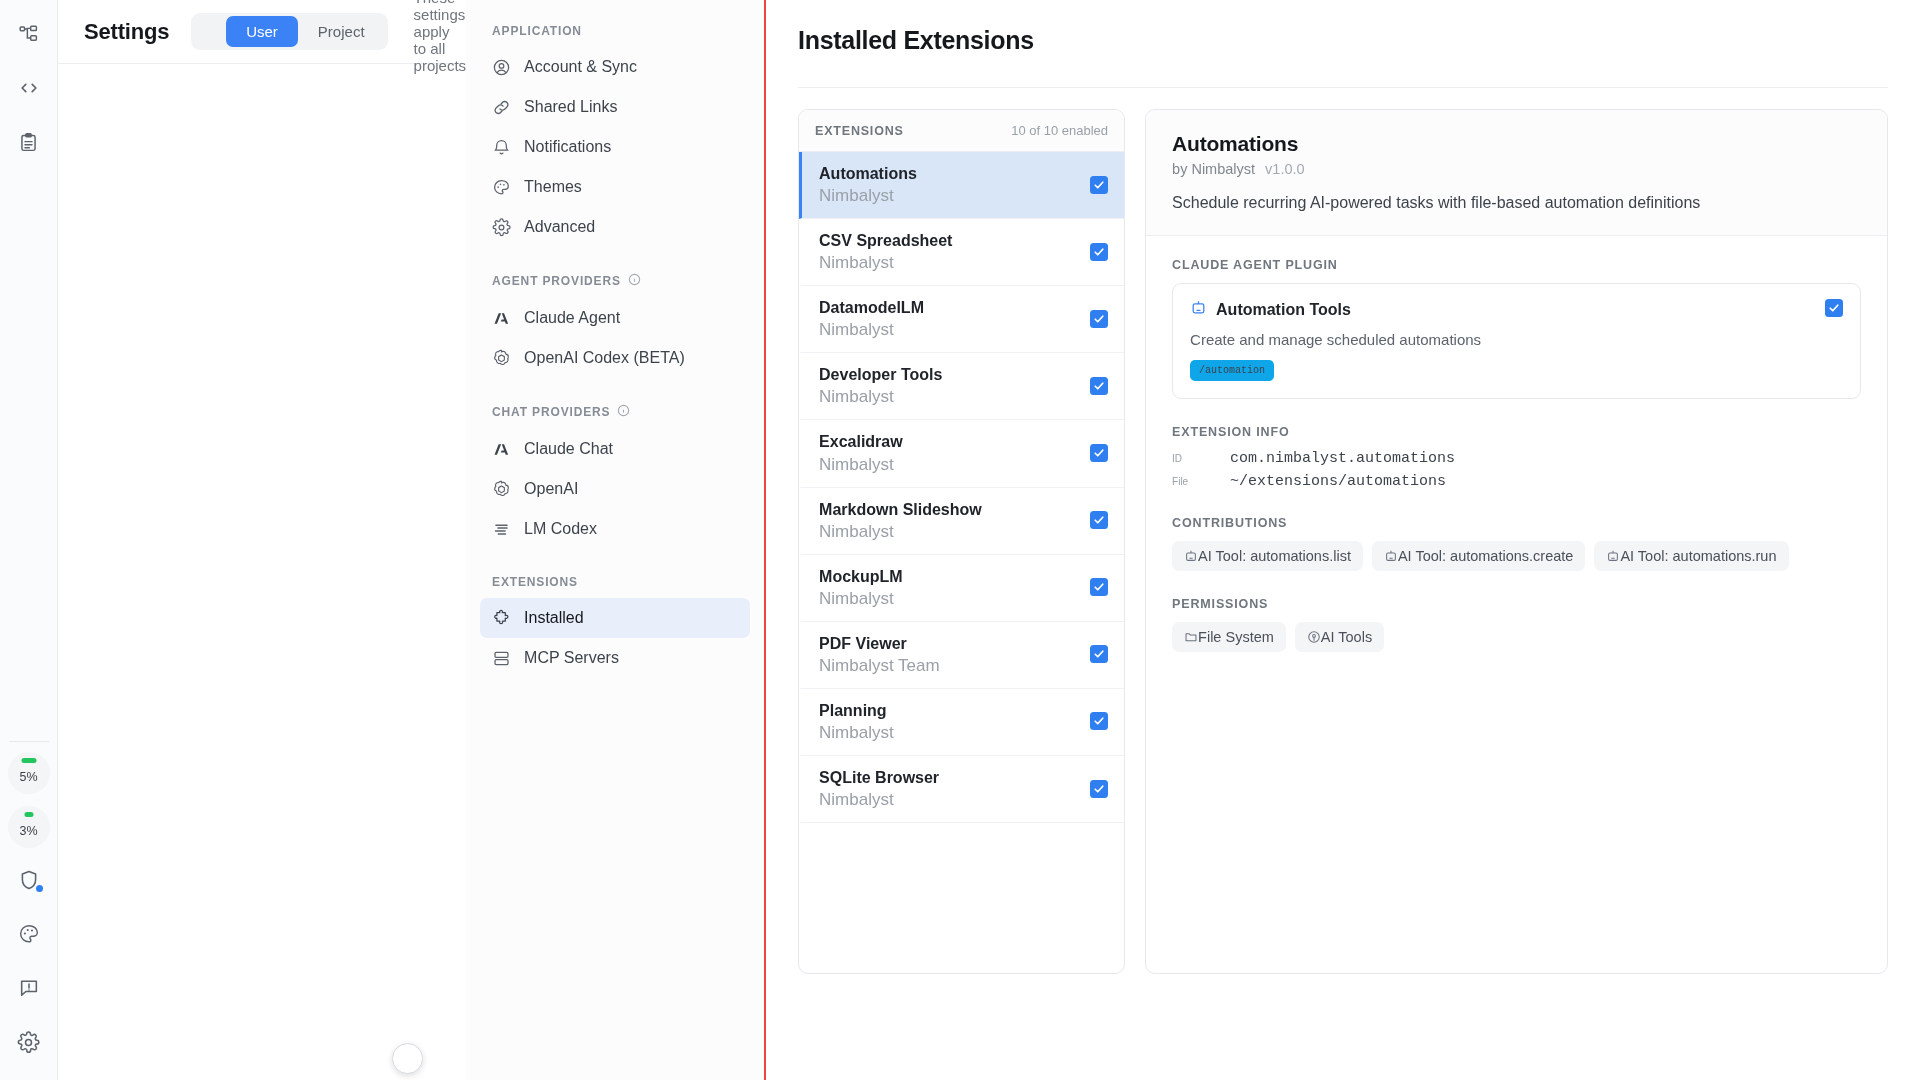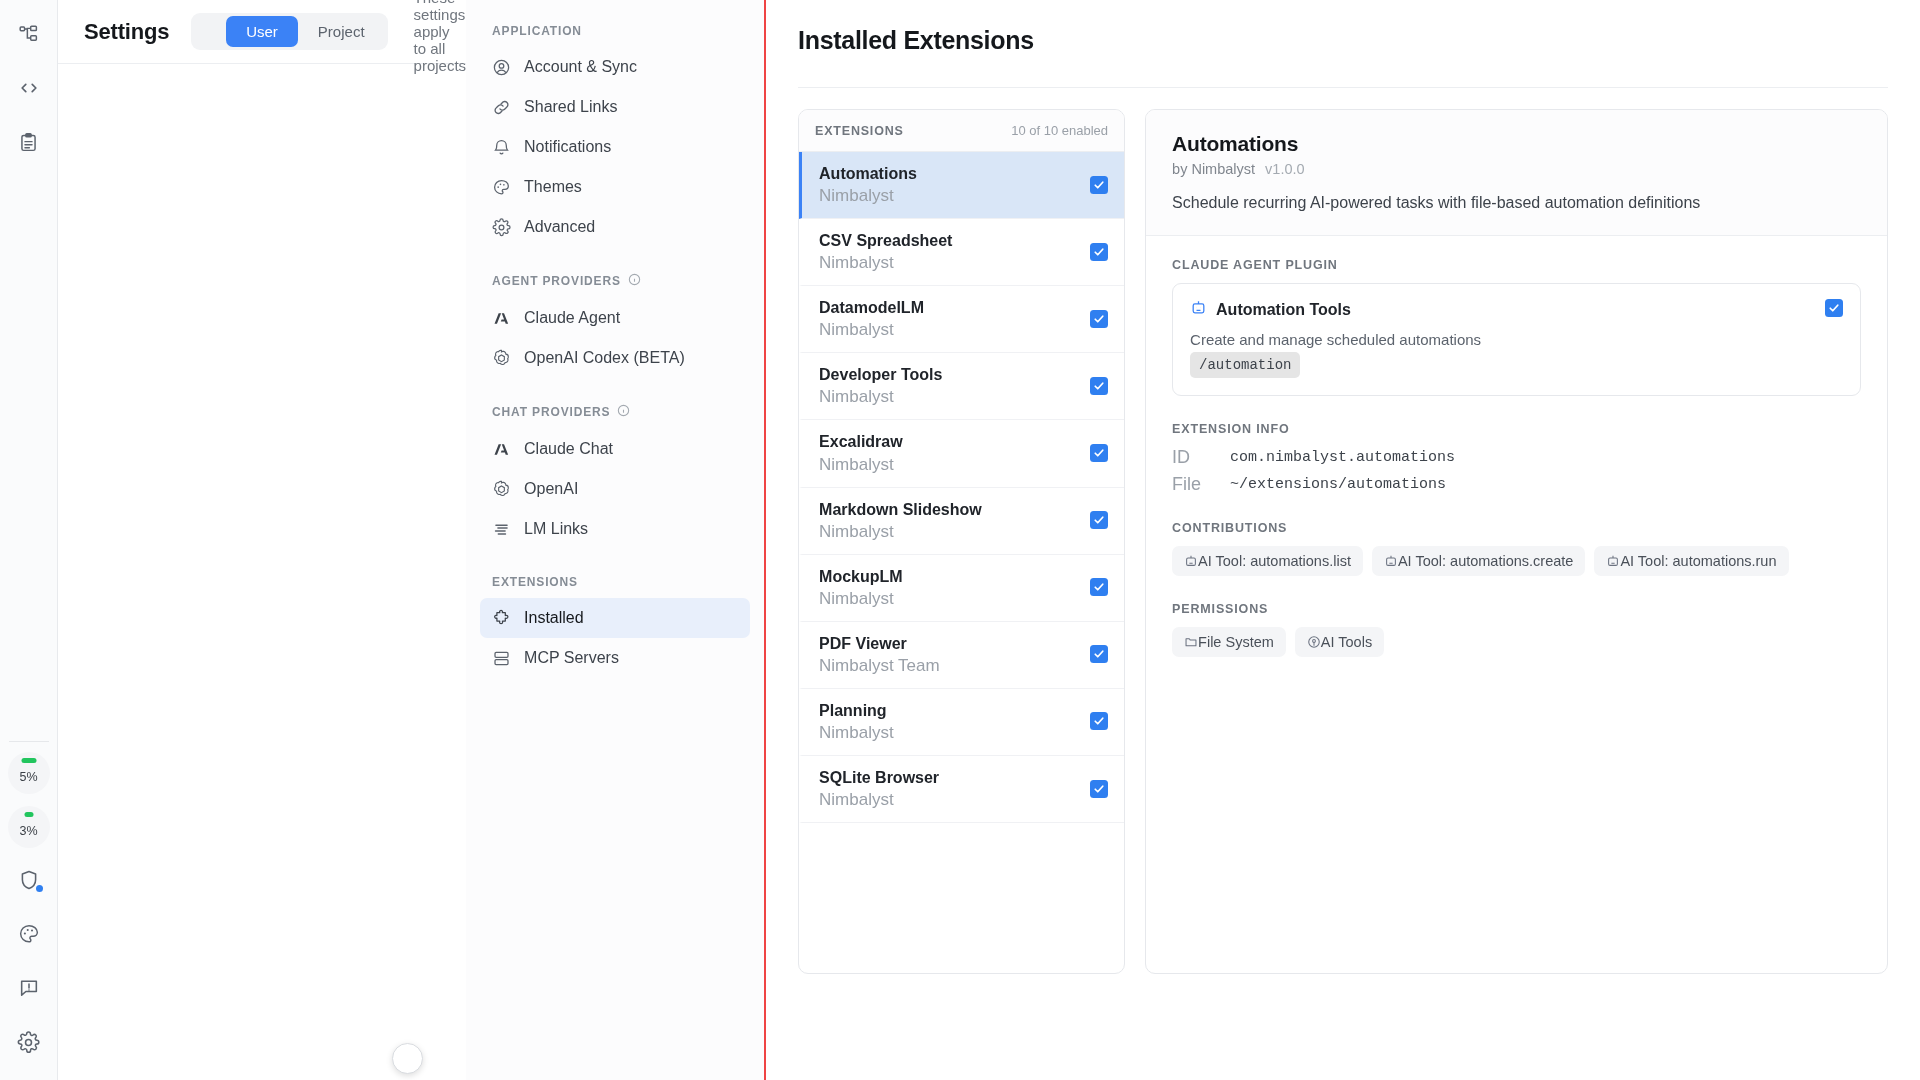--- a/index.html
+++ b/index.html
@@ -148,29 +148,29 @@
   }
   .plugin-card {
     border: 1px solid #e6e8ec; border-radius: 9px; padding: 15px 17px 17px 17px;
     display: flex; align-items: flex-start; gap: 12px; background: #fff;
   }
   .plugin-main { flex: 1 1 auto; min-width: 0; }
   .plugin-name-row { display: flex; align-items: center; gap: 9px; }
   .plugin-name { font-size: 16px; font-weight: 600; color: #20242a; }
   .plugin-desc { margin-top: 11px; font-size: 15px; color: #5c636d; }
   .code-pill {
-    display: inline-block; margin-top: 4px;
-    background: #e5e5e5; border-radius: 5px; padding: 5px 9px;
+    display: inline-block; margin-top: 12px;
+    background: #0ea5e9; border-radius: 5px; padding: 5px 9px;
     font-family: "Liberation Mono", "DejaVu Sans Mono", monospace;
-    font-size: 14px; color: #3d434b;
+    font-size: 10px; color: #3d434b;
   }
 
   .sec { margin-top: 26px; }
   .kv { display: flex; align-items: center; margin-bottom: 6px; }
-  .kv-key { width: 58px; flex: 0 0 58px; font-size: 18px; color: #9aa0a8; }
+  .kv-key { width: 58px; flex: 0 0 58px; font-size: 10px; color: #9aa0a8; }
   .kv-val {
     font-family: "Liberation Mono", "DejaVu Sans Mono", monospace;
     font-size: 15px; color: #3d434b;
   }
   .chips { display: flex; flex-wrap: wrap; gap: 9px; }
   .chip {
     display: inline-flex; align-items: center; 
     background: #f4f5f7; border-radius: 7px;
     padding: 7px 12px; font-size: 14.5px; color: #4a5059;
     cursor: default;
@@ -378,21 +378,21 @@
               </svg>
             </span>
             <span>OpenAI</span>
           </div>
           <div class="nav-item">
             <span>
               <svg width="19" height="19" viewBox="0 0 24 24" fill="none" stroke="#5c636d" stroke-width="1.9" stroke-linecap="round">
                 <path d="M5 6.5h14M7.5 10.2h11.5M4.5 13.9h12M8 17.6h9"></path>
               </svg>
             </span>
-            <span>LM Links</span>
+            <span>LM Codex</span>
           </div>
         </div>
 
         <div class="nav-group">
           <div class="nav-group-title">
             <span>EXTENSIONS</span>
           </div>
           <div class="nav-item active">
             <span>
               <svg width="19" height="19" viewBox="0 0 24 24" fill="none" stroke="#3d434b" stroke-width="1.6" stroke-linejoin="round">

